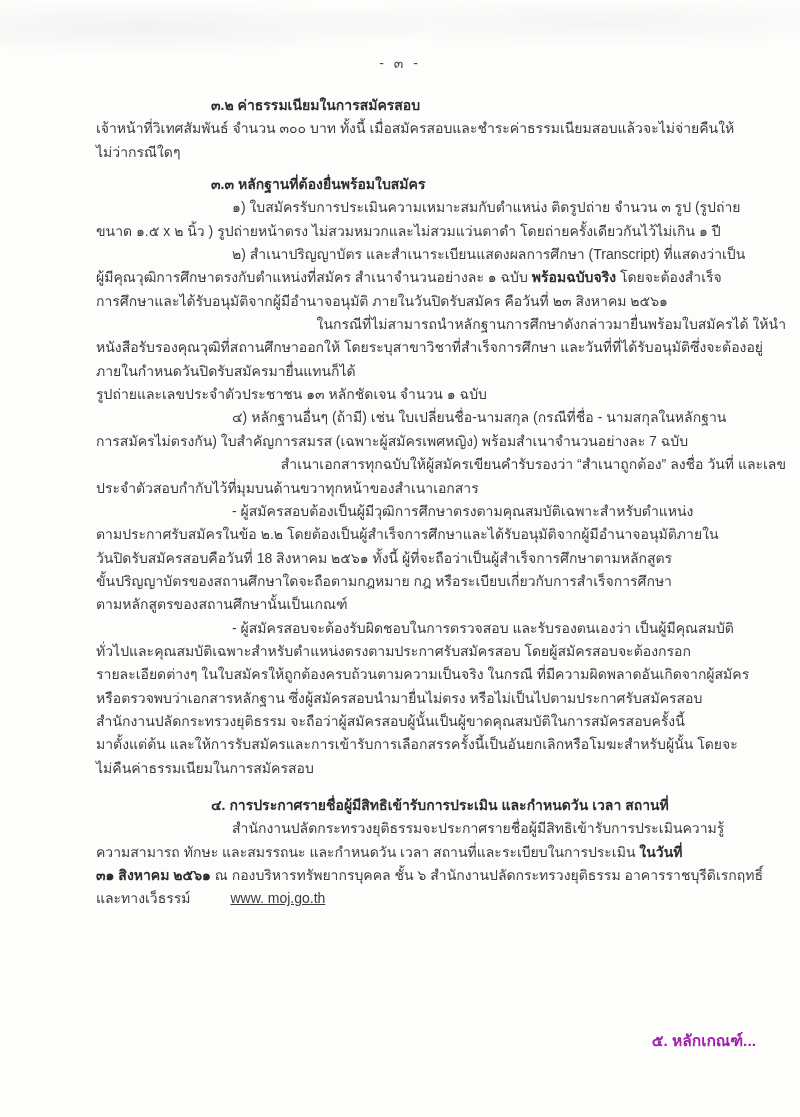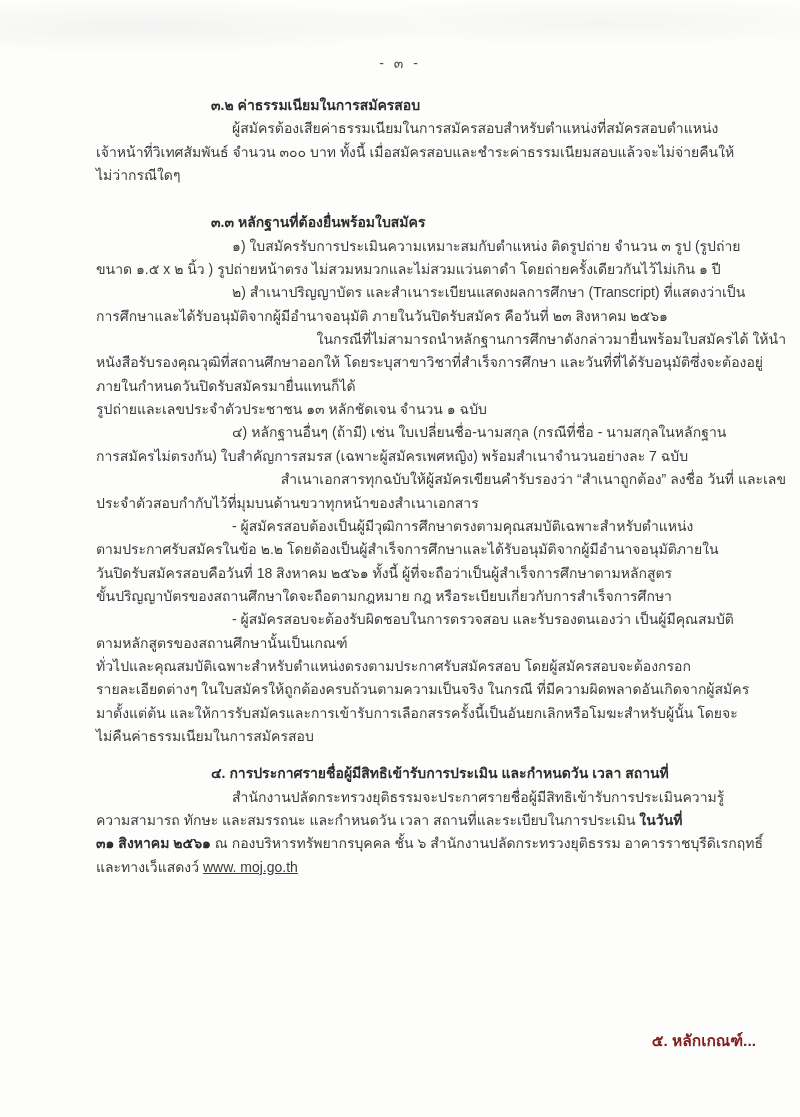--- a/index.html
+++ b/index.html
@@ -46,65 +46,67 @@
   .line {
     line-height: 23.35px;
     height: 23.35px;
     white-space: nowrap;
   }
   .ind-m { padding-left: 0; }
   .ind-h { padding-left: 115px; }
   .ind-p { padding-left: 136px; }
   .ind-d { padding-left: 170px; text-align: right; }
   .bold { font-weight: bold; color: #2d2d2d; }
-  .underline { text-decoration: underline; }
+  .underline { text-decoration: underline; margin-left: 36px; }
   .footer-note {
     position: absolute;
     top: 1028px;
     right: 44px;
     font-size: 15.5px;
     font-weight: bold;
-    color: #7f1d1d;
+    color: #a21caf;
   }
 </style>
 </head>
 <body>
 
 <div class="page">
   <div class="page-number">- ๓ -</div>
 
   <div class="doc-body">
       <div class="line ind-h"><span class="bold">๓.๒ ค่าธรรมเนียมในการสมัครสอบ</span></div>
-      <div class="line ind-p"><span>ผู้สมัครต้องเสียค่าธรรมเนียมในการสมัครสอบสำหรับตำแหน่งที่สมัครสอบตำแหน่ง</span></div>
       <div class="line ind-m"><span>เจ้าหน้าที่วิเทศสัมพันธ์ จำนวน ๓๐๐ บาท ทั้งนี้ เมื่อสมัครสอบและชำระค่าธรรมเนียมสอบแล้วจะไม่จ่ายคืนให้</span></div>
       <div class="line ind-m"><span>ไม่ว่ากรณีใดๆ</span></div>
-      <div class="line ind-h" style="margin-top: 24px;"><span class="bold">๓.๓ หลักฐานที่ต้องยื่นพร้อมใบสมัคร</span></div>
+      <div class="line ind-h" style="margin-top: 9px;"><span class="bold">๓.๓ หลักฐานที่ต้องยื่นพร้อมใบสมัคร</span></div>
       <div class="line ind-p"><span>๑) ใบสมัครรับการประเมินความเหมาะสมกับตำแหน่ง ติดรูปถ่าย จำนวน ๓ รูป (รูปถ่าย</span></div>
       <div class="line ind-m"><span>ขนาด ๑.๕  x  ๒ นิ้ว ) รูปถ่ายหน้าตรง ไม่สวมหมวกและไม่สวมแว่นตาดำ โดยถ่ายครั้งเดียวกันไว้ไม่เกิน ๑ ปี</span></div>
       <div class="line ind-p"><span>๒) สำเนาปริญญาบัตร และสำเนาระเบียนแสดงผลการศึกษา (Transcript) ที่แสดงว่าเป็น</span></div>
+      <div class="line ind-m"><span>ผู้มีคุณวุฒิการศึกษาตรงกับตำแหน่งที่สมัคร สำเนาจำนวนอย่างละ ๑ ฉบับ </span><span class="bold">พร้อมฉบับจริง</span><span> โดยจะต้องสำเร็จ</span></div>
       <div class="line ind-m"><span>การศึกษาและได้รับอนุมัติจากผู้มีอำนาจอนุมัติ ภายในวันปิดรับสมัคร คือวันที่ ๒๓ สิงหาคม ๒๕๖๑</span></div>
       <div class="line ind-d"><span>ในกรณีที่ไม่สามารถนำหลักฐานการศึกษาดังกล่าวมายื่นพร้อมใบสมัครได้ ให้นำ</span></div>
       <div class="line ind-m"><span>หนังสือรับรองคุณวุฒิที่สถานศึกษาออกให้ โดยระบุสาขาวิชาที่สำเร็จการศึกษา และวันที่ที่ได้รับอนุมัติซึ่งจะต้องอยู่</span></div>
       <div class="line ind-m"><span>ภายในกำหนดวันปิดรับสมัครมายื่นแทนก็ได้</span></div>
       <div class="line ind-m"><span>รูปถ่ายและเลขประจำตัวประชาชน ๑๓ หลักชัดเจน จำนวน ๑ ฉบับ</span></div>
       <div class="line ind-p"><span>๔) หลักฐานอื่นๆ (ถ้ามี) เช่น ใบเปลี่ยนชื่อ-นามสกุล (กรณีที่ชื่อ - นามสกุลในหลักฐาน</span></div>
       <div class="line ind-m"><span>การสมัครไม่ตรงกัน) ใบสำคัญการสมรส (เฉพาะผู้สมัครเพศหญิง) พร้อมสำเนาจำนวนอย่างละ 7 ฉบับ</span></div>
       <div class="line ind-d"><span>สำเนาเอกสารทุกฉบับให้ผู้สมัครเขียนคำรับรองว่า “สำเนาถูกต้อง” ลงชื่อ วันที่ และเลข</span></div>
       <div class="line ind-m"><span>ประจำตัวสอบกำกับไว้ที่มุมบนด้านขวาทุกหน้าของสำเนาเอกสาร</span></div>
       <div class="line ind-p"><span>- ผู้สมัครสอบต้องเป็นผู้มีวุฒิการศึกษาตรงตามคุณสมบัติเฉพาะสำหรับตำแหน่ง</span></div>
       <div class="line ind-m"><span>ตามประกาศรับสมัครในข้อ ๒.๒ โดยต้องเป็นผู้สำเร็จการศึกษาและได้รับอนุมัติจากผู้มีอำนาจอนุมัติภายใน</span></div>
       <div class="line ind-m"><span>วันปิดรับสมัครสอบคือวันที่ 18 สิงหาคม ๒๕๖๑ ทั้งนี้ ผู้ที่จะถือว่าเป็นผู้สำเร็จการศึกษาตามหลักสูตร</span></div>
       <div class="line ind-m"><span>ขั้นปริญญาบัตรของสถานศึกษาใดจะถือตามกฎหมาย กฎ หรือระเบียบเกี่ยวกับการสำเร็จการศึกษา</span></div>
+      <div class="line ind-m"><span>ตามหลักสูตรของสถานศึกษานั้นเป็นเกณฑ์</span></div>
       <div class="line ind-p"><span>- ผู้สมัครสอบจะต้องรับผิดชอบในการตรวจสอบ และรับรองตนเองว่า เป็นผู้มีคุณสมบัติ</span></div>
-      <div class="line ind-m"><span>ตามหลักสูตรของสถานศึกษานั้นเป็นเกณฑ์</span></div>
       <div class="line ind-m"><span>ทั่วไปและคุณสมบัติเฉพาะสำหรับตำแหน่งตรงตามประกาศรับสมัครสอบ โดยผู้สมัครสอบจะต้องกรอก</span></div>
       <div class="line ind-m"><span>รายละเอียดต่างๆ ในใบสมัครให้ถูกต้องครบถ้วนตามความเป็นจริง ในกรณี ที่มีความผิดพลาดอันเกิดจากผู้สมัคร</span></div>
+      <div class="line ind-m"><span>หรือตรวจพบว่าเอกสารหลักฐาน ซึ่งผู้สมัครสอบนำมายื่นไม่ตรง หรือไม่เป็นไปตามประกาศรับสมัครสอบ</span></div>
+      <div class="line ind-m"><span>สำนักงานปลัดกระทรวงยุติธรรม จะถือว่าผู้สมัครสอบผู้นั้นเป็นผู้ขาดคุณสมบัติในการสมัครสอบครั้งนี้</span></div>
       <div class="line ind-m"><span>มาตั้งแต่ต้น และให้การรับสมัครและการเข้ารับการเลือกสรรครั้งนี้เป็นอันยกเลิกหรือโมฆะสำหรับผู้นั้น โดยจะ</span></div>
       <div class="line ind-m"><span>ไม่คืนค่าธรรมเนียมในการสมัครสอบ</span></div>
       <div class="line ind-h" style="margin-top: 14px;"><span class="bold">๔. การประกาศรายชื่อผู้มีสิทธิเข้ารับการประเมิน และกำหนดวัน เวลา สถานที่</span></div>
       <div class="line ind-p"><span>สำนักงานปลัดกระทรวงยุติธรรมจะประกาศรายชื่อผู้มีสิทธิเข้ารับการประเมินความรู้</span></div>
       <div class="line ind-m"><span>ความสามารถ ทักษะ และสมรรถนะ และกำหนดวัน เวลา สถานที่และระเบียบในการประเมิน </span><span class="bold">ในวันที่</span></div>
       <div class="line ind-m"><span class="bold">๓๑ สิงหาคม ๒๕๖๑</span><span> ณ กองบริหารทรัพยากรบุคคล ชั้น ๖ สำนักงานปลัดกระทรวงยุติธรรม อาคารราชบุรีดิเรกฤทธิ์</span></div>
-      <div class="line ind-m"><span>และทางเว็แสดงว์ </span><span class="underline">www. moj.go.th</span></div>
+      <div class="line ind-m"><span>และทางเว็ธรรม์ </span><span class="underline">www. moj.go.th</span></div>
     </div>
 
   <div class="footer-note">๕. หลักเกณฑ์...</div>
 </div>
 
 </body></html>

